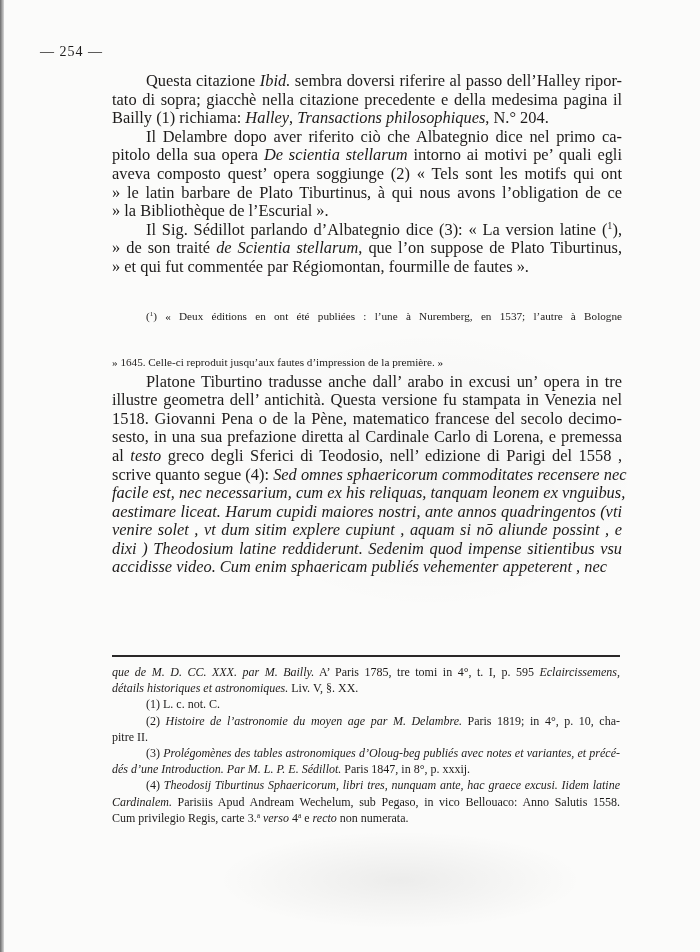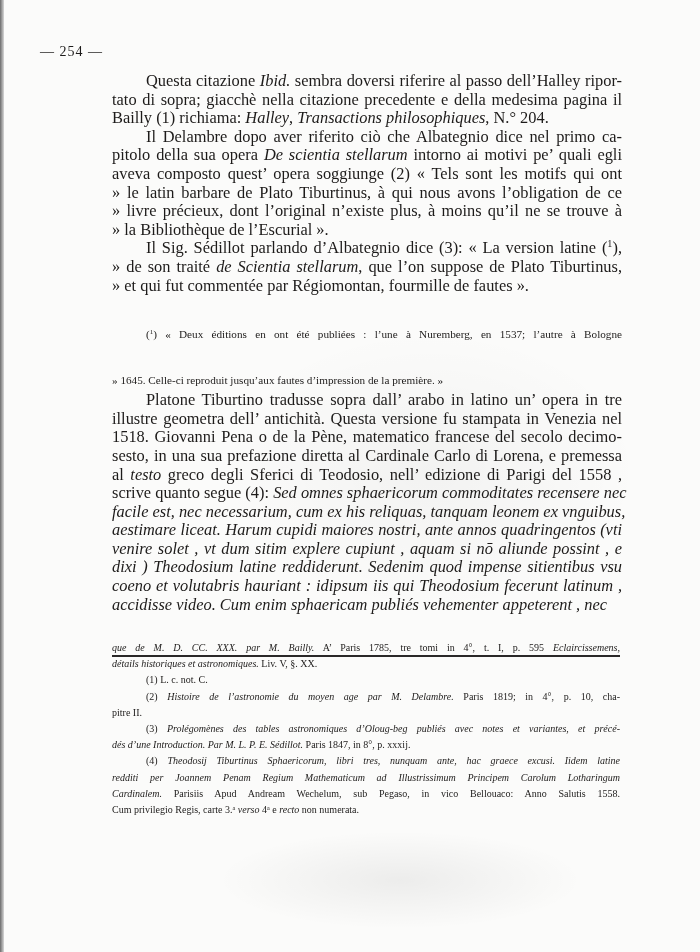--- a/index.html
+++ b/index.html
@@ -39,23 +39,23 @@
     text-align: justify; text-align-last: justify; height: 14px; margin-top: 32px;
   }
   .inline-note.last { text-align-last: left; }
   .inline-note.ind { padding-left: 34px; }
   .gap4 { height: 4px; }
   .rule {
     position: absolute; left: 112px; top: 655px; width: 508px; height: 1.5px;
     background: #2a2828;
   }
   .notes {
-    position: absolute; left: 112px; top: 640px; width: 508px;
+    position: absolute; left: 112px; top: 664px; width: 508px;
     font-family: "Liberation Serif", serif;
-    font-size: 10px; line-height: 16.2px;
+    font-size: 12px; line-height: 16.2px;
   }
   .notes .line { height: 16.2px; }
   .notes .ind { padding-left: 34px; }
   sup { font-size: 0.62em; line-height: 0; vertical-align: 0.55em; }
 </style>
 </head>
 <body>
 
 <div class="page">
   <div class="spine"></div>
@@ -66,45 +66,43 @@
     <div>
         <span class="line ind">Questa citazione <i>Ibid.</i> sembra doversi riferire al passo dell’Halley ripor-</span>
         <span class="line">tato di sopra; giacchè nella citazione precedente e della medesima pagina il</span>
         <span class="line last">Bailly (1) richiama: <i>Halley</i>, <i>Transactions philosophiques</i>, N.° 204.</span>
       </div>
     <div>
         <span class="line ind">Il Delambre dopo aver riferito ciò che Albategnio dice nel primo ca-</span>
         <span class="line">pitolo della sua opera <i>De scientia stellarum</i> intorno ai motivi pe’ quali egli</span>
         <span class="line">aveva composto quest’ opera soggiunge (2) « Tels sont les motifs qui ont</span>
         <span class="line">» le latin barbare de Plato Tiburtinus, à qui nous avons l’obligation de ce</span>
-        <span class="line">» livre précieux, dont l’original n’existe plus, à moins qu’il ne se trouve à</span>
         <span class="line last">» la Bibliothèque de l’Escurial ».</span>
       </div>
     <div>
         <span class="line ind">Il Sig. Sédillot parlando d’Albategnio dice (3): « La version latine (<sup>1</sup>),</span>
         <span class="line">» de son traité <i>de Scientia stellarum</i>, que l’on suppose de Plato Tiburtinus,</span>
         <span class="line last">» et qui fut commentée par Régiomontan, fourmille de fautes ».</span>
       </div>
     <div>
         <span class="inline-note ind">(<sup>1</sup>) « Deux éditions en ont été publiées : l’une à Nuremberg, en 1537; l’autre à Bologne</span>
         <span class="inline-note last">» 1645. Celle-ci reproduit jusqu’aux fautes d’impression de la première. »</span>
         <div class="gap4"></div>
       </div>
     <div>
-        <span class="line ind">Platone Tiburtino tradusse sopra dall’ arabo in latino un’ opera in tre</span>
+        <span class="line ind">Platone Tiburtino tradusse anche dall’ arabo in excusi un’ opera in tre</span>
         <span class="line">illustre geometra dell’ antichità. Questa versione fu stampata in Venezia nel</span>
         <span class="line">1518. Giovanni Pena o de la Pène, matematico francese del secolo decimo-</span>
         <span class="line">sesto, in una sua prefazione diretta al Cardinale Carlo di Lorena, e premessa</span>
         <span class="line">al <i>testo</i> greco degli Sferici di Teodosio, nell’ edizione di Parigi del 1558 ,</span>
         <span class="line">scrive quanto segue (4): <i>Sed omnes sphaericorum commoditates recensere nec</i></span>
         <span class="line"><i>facile est, nec necessarium, cum ex his reliquas, tanquam leonem ex vnguibus,</i></span>
         <span class="line"><i>aestimare liceat. Harum cupidi maiores nostri, ante annos quadringentos (vti</i></span>
         <span class="line"><i>venire solet , vt dum sitim explere cupiunt , aquam si nō aliunde possint , e</i></span>
         <span class="line"><i>dixi ) Theodosium latine reddiderunt. Sedenim quod impense sitientibus vsu</i></span>
-        <span class="line"><i>coeno et volutabris hauriant : idipsum iis qui Theodosium fecerunt latinum ,</i></span>
         <span class="line last"><i>accidisse video. Cum enim sphaericam publiés vehementer appeterent , nec</i></span>
       </div>
   </div>
 
   <div class="rule"></div>
 
   <div class="notes">
     <div>
         <span class="line"><i>que de M. D. CC. XXX. par M. Bailly.</i> A’ Paris 1785, tre tomi in 4°, t. I, p. 595 <i>Eclaircissemens,</i></span>
         <span class="line last"><i>détails historiques et astronomiques.</i> Liv. V, §. XX.</span>
@@ -115,18 +113,17 @@
     <div>
         <span class="line ind">(2) <i>Histoire de l’astronomie du moyen age par M. Delambre.</i> Paris 1819; in 4°, p. 10, cha-</span>
         <span class="line last">pitre II.</span>
       </div>
     <div>
         <span class="line ind">(3) <i>Prolégomènes des tables astronomiques d’Oloug-beg publiés avec notes et variantes, et précé-</i></span>
         <span class="line last"><i>dés d’une Introduction. Par M. L. P. E. Sédillot.</i> Paris 1847, in 8°, p. xxxij.</span>
       </div>
     <div>
         <span class="line ind">(4) <i>Theodosij Tiburtinus Sphaericorum, libri tres, nunquam ante, hac graece excusi. Iidem latine</i></span>
-        <span class="line"><i>redditi per Joannem Penam Regium Mathematicum ad Illustrissimum Principem Carolum Lotharingum</i></span>
         <span class="line"><i>Cardinalem.</i> Parisiis Apud Andream Wechelum, sub Pegaso, in vico Bellouaco: Anno Salutis 1558.</span>
         <span class="line last">Cum privilegio Regis, carte 3.<sup>a</sup> <i>verso</i> 4<sup>a</sup> e <i>recto</i> non numerata.</span>
       </div>
   </div>
 </div>
 
 </body></html>

